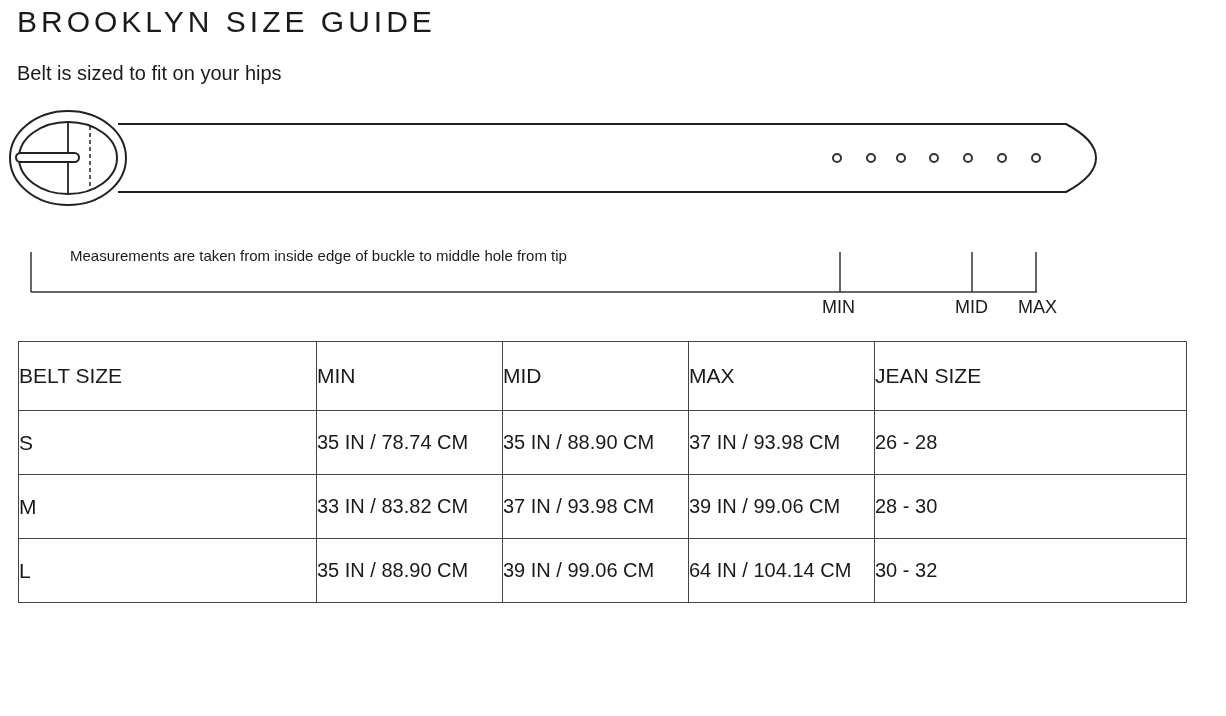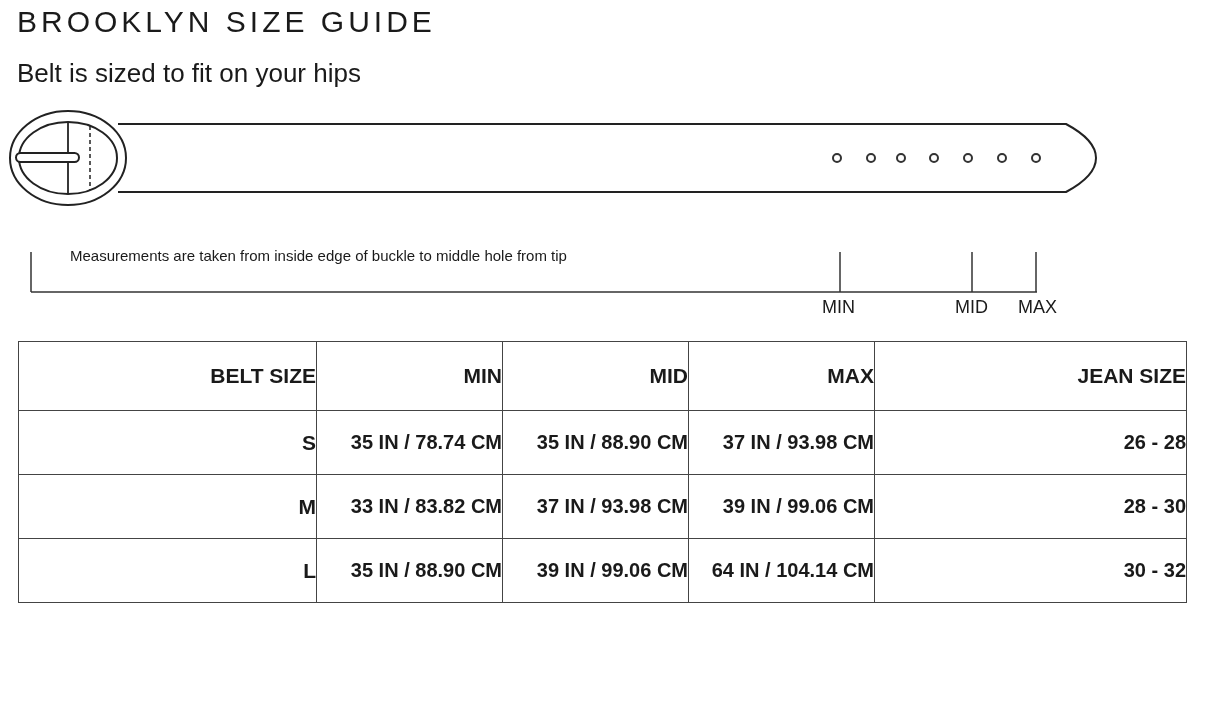--- a/index.html
+++ b/index.html
@@ -1,24 +1,24 @@
 <!DOCTYPE html>
 <html><head>
   <meta charset="utf-8">
   <style>
     html, body { margin: 0; padding: 0; background: #ffffff; }
     body { width: 1226px; height: 716px; position: relative; overflow: hidden; color: #1a1a1a; font-family: "Liberation Sans", "DejaVu Sans", sans-serif; }
     .title { position: absolute; left: 17px; top: 2px; font-size: 30px; letter-spacing: 4px; font-weight: normal; margin: 0; line-height: 40px; }
-    .subtitle { position: absolute; left: 17px; top: 59px; font-size: 26px; line-height: 28px; }
+    .subtitle { position: absolute; left: 17px; top: 59px; font-size: 20px; line-height: 28px; }
     .belt-svg { position: absolute; left: 0; top: 100px; }
     .measure-line-svg { position: absolute; left: 0; top: 245px; }
     .measure-note { position: absolute; left: 70px; top: 246px; font-size: 15px; line-height: 20px; }
     .marker-label { position: absolute; top: 296px; font-size: 18px; line-height: 22px; }
     table.size-table { position: absolute; left: 18px; top: 341px; width: 1168px; border-collapse: collapse; table-layout: fixed; }
-    table.size-table th, table.size-table td { border: 1.5px solid #444; text-align: right; font-weight: bold; font-size: 20px; padding: 0; }
+    table.size-table th, table.size-table td { border: 1.5px solid #444; text-align: left; font-weight: normal; font-size: 20px; padding: 0; }
     table.size-table th { height: 68px; font-size: 21px; }
     table.size-table td { height: 63px; }
     table.size-table td.size-cell { font-size: 21px; }
   </style>
 </head>
 <body>
 
 <h1 class="title">BROOKLYN SIZE GUIDE</h1>
 <div class="subtitle">Belt is sized to fit on your hips</div>
 

